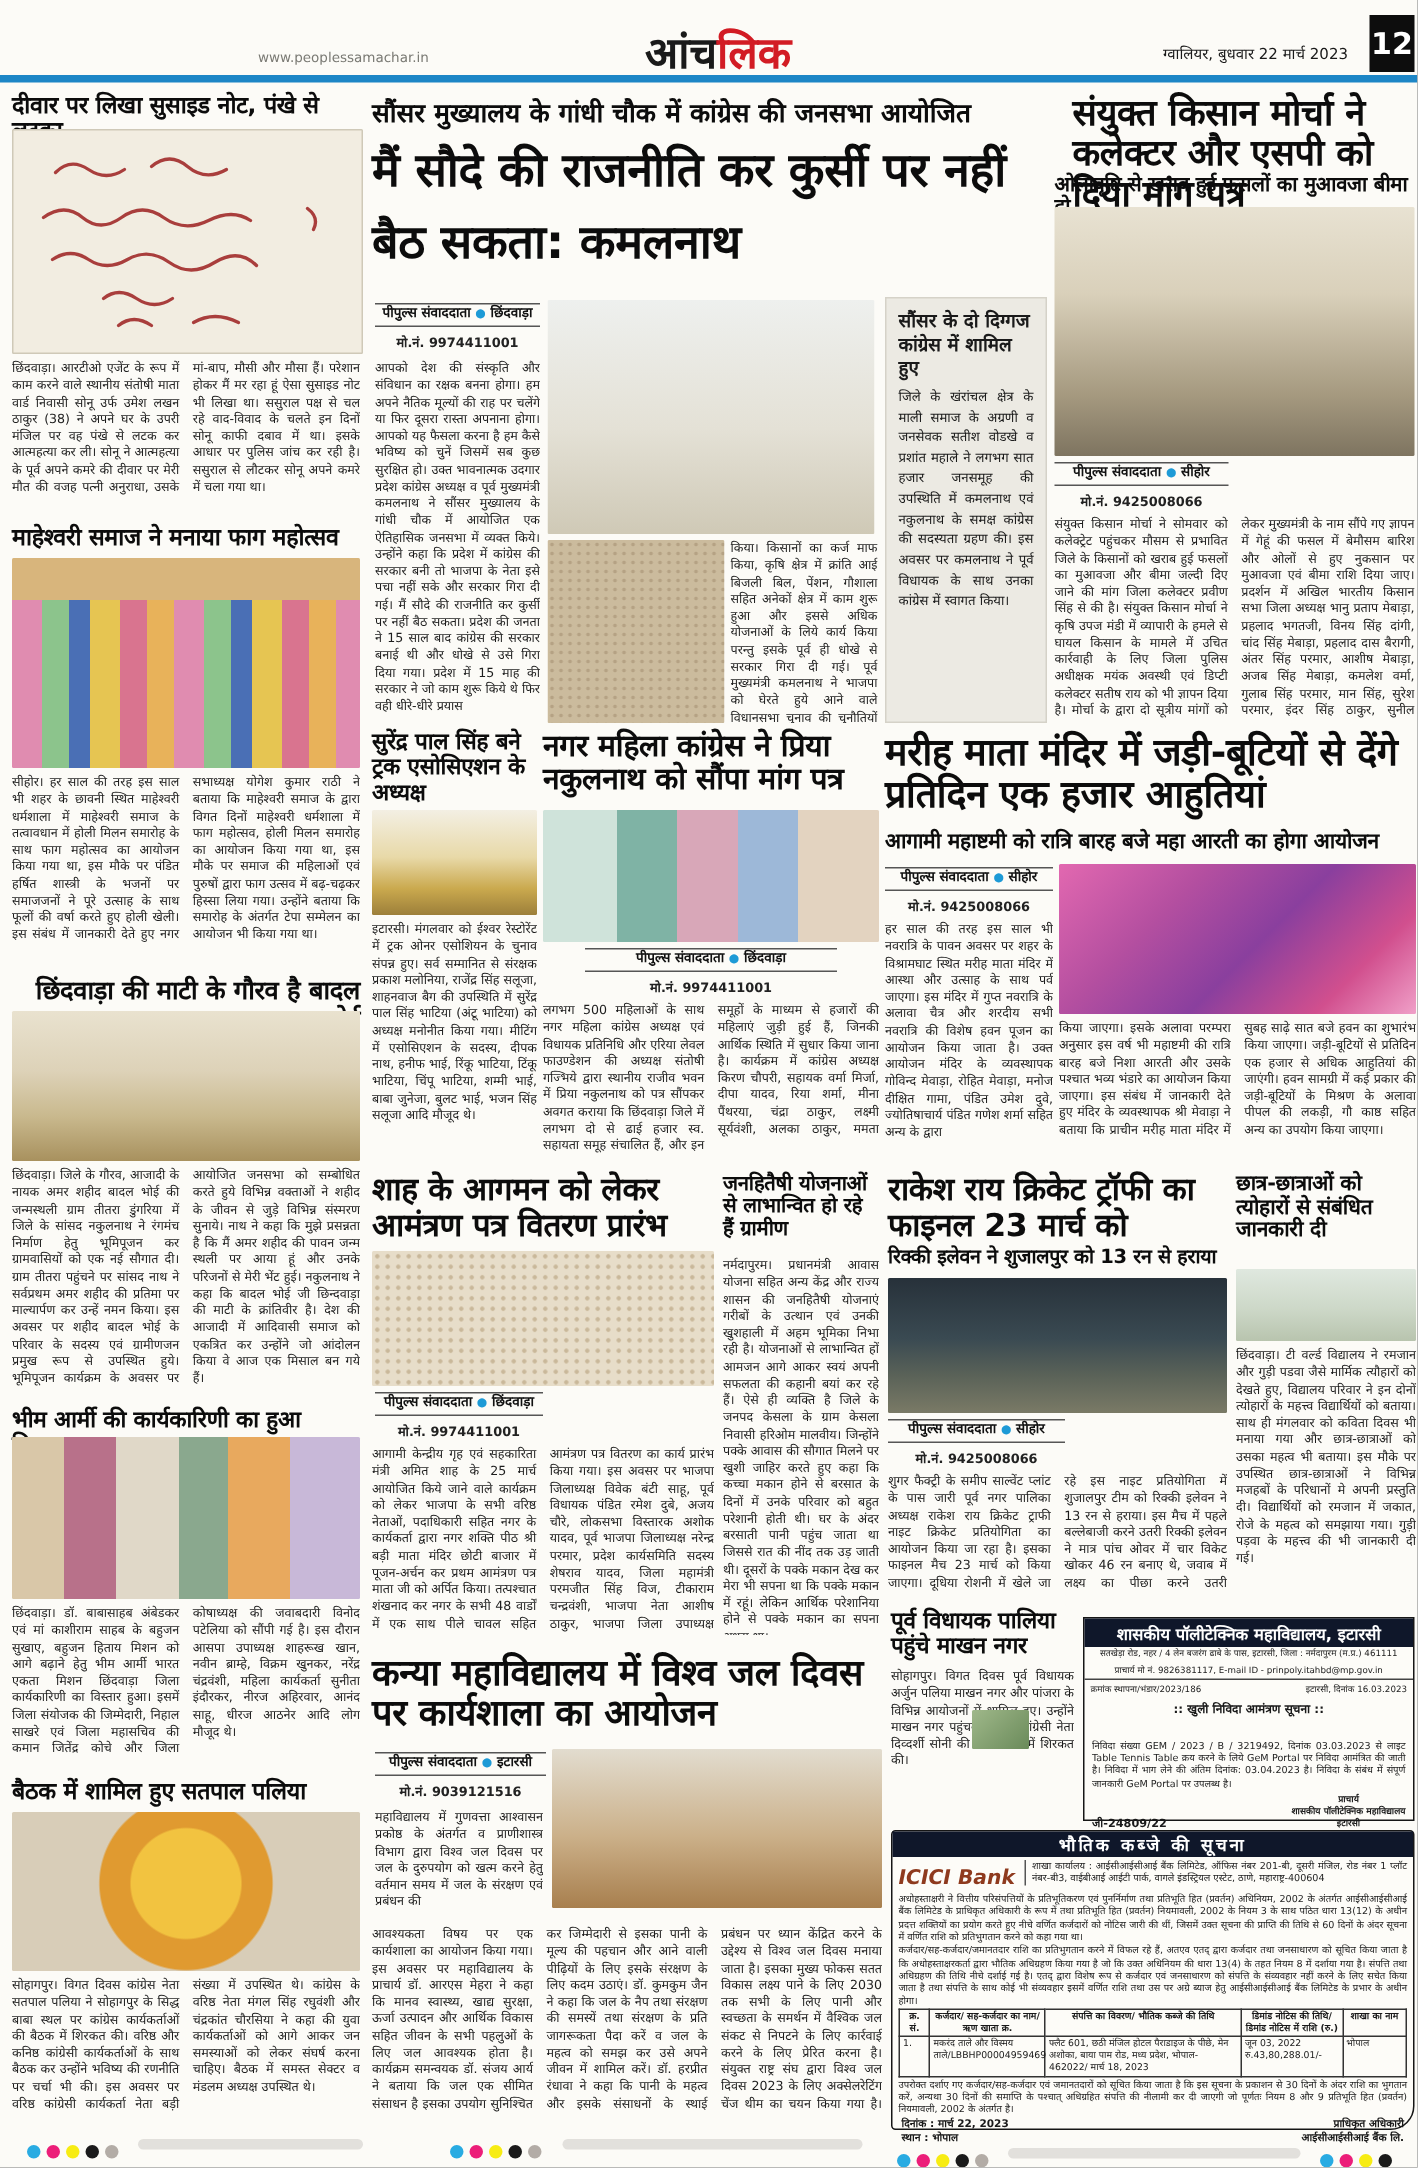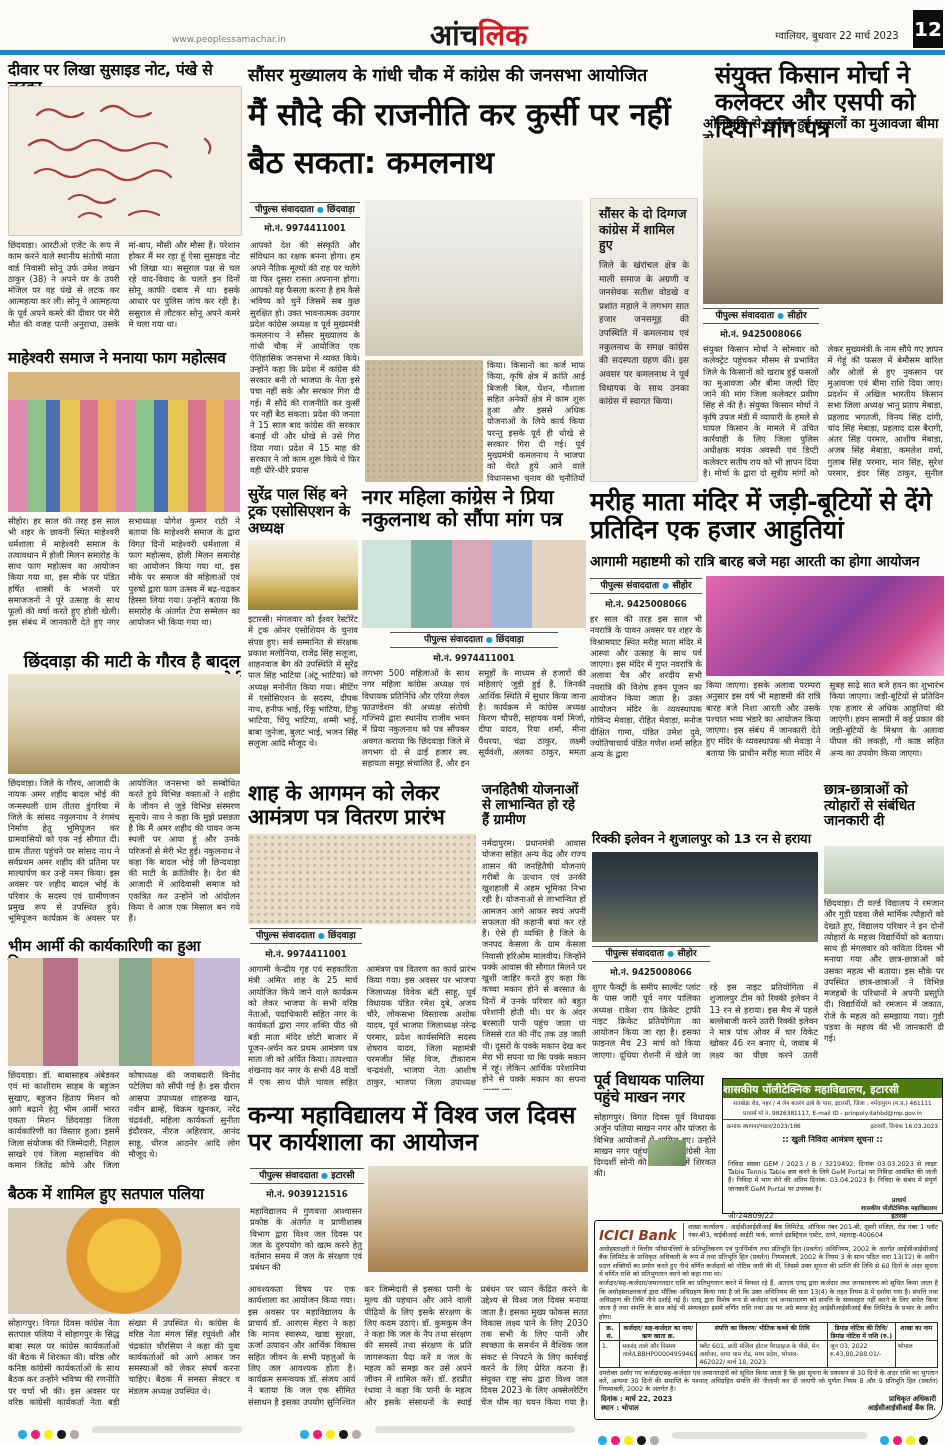--- a/index.html
+++ b/index.html
@@ -10,21 +10,21 @@
   .bd{position:absolute;font-size:8.4px;line-height:1.34;text-align:justify;color:#1d1d1d;overflow:hidden;}
   .c2{column-count:2;column-gap:9px;}
   .c3{column-count:3;column-gap:9px;}
   .byl{position:absolute;text-align:center;font-weight:bold;font-size:9px;color:#111;
        border-top:1.2px solid #555;border-bottom:1.2px solid #555;padding:2px 0;line-height:1.1;}
   .dot{color:#1d9ad6;font-size:8px;}
   .phone{position:absolute;text-align:center;font-size:8.6px;font-weight:bold;color:#222;}
   .ph{position:absolute;border-radius:1px;overflow:hidden;}
   .kick{position:absolute;font-weight:800;color:#0c0c0c;}
   .sidebar{position:absolute;background:#eceae3;border:1px solid #d5d2c8;padding:7px 8px;box-sizing:border-box;}
-  .bar{background:#4d7c0f;color:#fff;text-align:left;font-weight:bold;}
+  .bar{background:#0f172a;color:#fff;text-align:center;font-weight:bold;}
   .noticebox{position:absolute;border:1.6px solid #161616;background:#fdfcf8;box-sizing:border-box;}
   .adbox{position:absolute;border:1.6px solid #161616;border-radius:3px 3px 16px 3px;background:#fdfcf8;box-sizing:border-box;}
   .tiny{font-size:6.4px;line-height:1.3;text-align:justify;color:#222;}
   table.adt{border-collapse:collapse;width:100%;table-layout:fixed;}
   table.adt th,table.adt td{border:0.8px solid #333;font-size:6.2px;line-height:1.25;padding:1px 2px;vertical-align:top;}
   table.adt th{font-weight:bold;text-align:center;}
   .regdot{display:inline-block;width:9px;height:9px;border-radius:50%;margin-right:4px;vertical-align:middle;}
   .regbar{position:absolute;background:#e2e0dc;height:7px;border-radius:4px;}
   .rule-blue{position:absolute;left:0;top:50px;width:945px;height:5px;background:#1d86c6;}
   .mast-big{font-weight:800;font-size:27px;letter-spacing:-0.5px;color:#0a0a0a;}
@@ -124,20 +124,21 @@
   <div class="ph" style="left:248px;top:834px;width:228px;height:90px;background:radial-gradient(#c9b89a 1.2px,rgba(0,0,0,0) 1.7px) 0 0/7px 7px #e7ddc9;"></div>
   <div class="byl" style="left:250px;top:928px;width:112px;">
     <span>पीपुल्स संवाददाता</span> <span class="dot">●</span> <span>छिंदवाड़ा</span>
   </div>
   <div class="phone" style="left:250px;top:948px;width:112px;">मो.नं. 9974411001</div>
   <div class="bd c2" style="left:248px;top:964px;width:228px;height:134px;">आगामी केन्द्रीय गृह एवं सहकारिता मंत्री अमित शाह के 25 मार्च आयोजित किये जाने वाले कार्यक्रम को लेकर भाजपा के सभी वरिष्ठ नेताओं, पदाधिकारी सहित नगर के कार्यकर्ता द्वारा नगर शक्ति पीठ श्री बड़ी माता मंदिर छोटी बाजार में पूजन-अर्चन कर प्रथम आमंत्रण पत्र माता जी को अर्पित किया। तत्पश्चात शंखनाद कर नगर के सभी 48 वार्डों में एक साथ पीले चावल सहित आमंत्रण पत्र वितरण का कार्य प्रारंभ किया गया। इस अवसर पर भाजपा जिलाध्यक्ष विवेक बंटी साहू, पूर्व विधायक पंडित रमेश दुबे, अजय चौरे, लोकसभा विस्तारक अशोक यादव, पूर्व भाजपा जिलाध्यक्ष नरेन्द्र परमार, प्रदेश कार्यसमिति सदस्य शेषराव यादव, जिला महामंत्री परमजीत सिंह विज, टीकाराम चन्द्रवंशी, भाजपा नेता आशीष ठाकुर, भाजपा जिला उपाध्यक्ष ठाकुर प्रियवर सिंह, योगेश साहू, अलकेश लाम्बा, विजय पांडे, राजेश द्वारा जनेला आदि लोग मौजूद रहे।</div>
 
   <div class="hl" style="left:482px;top:782px;width:104px;font-size:13.5px;">जनहितैषी योजनाओं से लाभान्वित हो रहे हैं ग्रामीण</div>
   <div class="bd" style="left:482px;top:838px;width:104px;height:252px;">नर्मदापुरम। प्रधानमंत्री आवास योजना सहित अन्य केंद्र और राज्य शासन की जनहितैषी योजनाएं गरीबों के उत्थान एवं उनकी खुशहाली में अहम भूमिका निभा रही है। योजनाओं से लाभान्वित हों आमजन आगे आकर स्वयं अपनी सफलता की कहानी बयां कर रहे हैं। ऐसे ही व्यक्ति है जिले के जनपद केसला के ग्राम केसला निवासी हरिओम मालवीय। जिन्होंने पक्के आवास की सौगात मिलने पर खुशी जाहिर करते हुए कहा कि कच्चा मकान होने से बरसात के दिनों में उनके परिवार को बहुत परेशानी होती थी। घर के अंदर बरसाती पानी पहुंच जाता था जिससे रात की नींद तक उड़ जाती थी। दूसरों के पक्के मकान देख कर मेरा भी सपना था कि पक्के मकान में रहूं। लेकिन आर्थिक परेशानिया होने से पक्के मकान का सपना अधूरा था।</div>
 
+  <div class="hl" style="left:592px;top:782px;width:226px;font-size:21px;">राकेश राय क्रिकेट ट्रॉफी का फाइनल 23 मार्च को</div>
   <div class="hl" style="left:592px;top:832px;width:226px;font-size:13px;font-weight:700;">रिक्की इलेवन ने शुजालपुर को 13 रन से हराया</div>
   <div class="ph" style="left:592px;top:852px;width:226px;height:90px;background:linear-gradient(180deg,#27313a 0%,#3a4a52 45%,#5a6258 72%,#7a7a66 100%);"></div>
   <div class="byl" style="left:592px;top:946px;width:118px;">
     <span>पीपुल्स संवाददाता</span> <span class="dot">●</span> <span>सीहोर</span>
   </div>
   <div class="phone" style="left:592px;top:966px;width:118px;">मो.नं. 9425008066</div>
   <div class="bd c2" style="left:592px;top:982px;width:226px;height:84px;">शुगर फैक्ट्री के समीप साल्वेंट प्लांट के पास जारी पूर्व नगर पालिका अध्यक्ष राकेश राय क्रिकेट ट्राफी नाइट क्रिकेट प्रतियोगिता का आयोजन किया जा रहा है। इसका फाइनल मैच 23 मार्च को किया जाएगा। दूधिया रोशनी में खेले जा रहे इस नाइट प्रतियोगिता में शुजालपुर टीम को रिक्की इलेवन ने 13 रन से हराया। इस मैच में पहले बल्लेबाजी करने उतरी रिक्की इलेवन ने मात्र पांच ओवर में चार विकेट खोकर 46 रन बनाए थे, जवाब में लक्ष्य का पीछा करने उतरी शुजालपुर की टीम मात्र 33 रन ही बना सकी।</div>
 
   <div class="hl" style="left:824px;top:782px;width:120px;font-size:14px;">छात्र-छात्राओं को त्योहारों से संबंधित जानकारी दी</div>
   <div class="ph" style="left:824px;top:846px;width:120px;height:48px;background:linear-gradient(180deg,#dfe8df 0%,#cdd8c8 55%,#b8c4ae 100%);"></div>
@@ -160,30 +161,31 @@
     <div class="bar" style="font-size:11px;padding:2px 0;">शासकीय पॉलीटेक्निक महाविद्यालय, इटारसी</div>
     <div style="font-size:5.8px;text-align:center;padding:2px 3px 1px;line-height:1.35;">सतखेड़ा रोड, नहर / 4 लेन बजरंग ढाबे के पास, इटारसी, जिला : नर्मदापुरम (म.प्र.) 461111</div>
     <div style="font-size:5.8px;text-align:center;padding:0 3px 2px;border-bottom:0.8px solid #444;">प्राचार्य मो नं. 9826381117, E-mail ID - prinpoly.itahbd@mp.gov.in</div>
     <div style="display:flex;justify-content:space-between;font-size:5.8px;padding:2px 4px;">
       <span>क्रमांक स्थापना/भंडार/2023/186</span>
       <span>इटारसी, दिनांक 16.03.2023</span>
     </div>
     <div style="font-size:8px;font-weight:bold;text-align:center;padding:1px 0;">:: खुली निविदा आमंत्रण सूचना ::</div>
     <div class="tiny" style="padding:1px 5px;margin-top:14px;">निविदा संख्या GEM / 2023 / B / 3219492, दिनांक 03.03.2023 से लाइट Table Tennis Table क्रय करने के लिये GeM Portal पर निविदा आमंत्रित की जाती है। निविदा में भाग लेने की अंतिम दिनांक: 03.04.2023 है। निविदा के संबंध में संपूर्ण जानकारी GeM Portal पर उपलब्ध है।</div>
     <div style="display:flex;justify-content:space-between;align-items:flex-end;padding:2px 5px;">
-      <span style="font-size:7.5px;font-weight:normal;">जी-24809/22</span>
+      <span style="font-size:7.5px;font-weight:bold;">जी-24809/22</span>
       <span style="font-size:6px;text-align:center;font-weight:bold;line-height:1.3;">
         <span style="display:block;">प्राचार्य</span>
         <span style="display:block;">शासकीय पॉलीटेक्निक महाविद्यालय</span>
         <span style="display:block;">इटारसी</span>
       </span>
     </div>
   </div>
 
   <div class="adbox" style="left:594px;top:1220px;width:349px;height:200px;">
+    <div class="bar" style="font-size:11.5px;padding:1px 0;letter-spacing:2px;">भौतिक कब्जे की सूचना</div>
     <div style="display:flex;align-items:flex-start;padding:2px 4px 1px;">
       <div style="width:84px;flex:none;font-style:italic;font-weight:800;font-size:13.5px;color:#8e3a1e;padding-top:4px;">ICICI Bank</div>
       <div class="tiny" style="border-left:0.8px solid #555;padding-left:4px;">शाखा कार्यालय : आईसीआईसीआई बैंक लिमिटेड, ऑफिस नंबर 201-बी, दूसरी मंजिल, रोड नंबर 1 प्लॉट नंबर-बी3, वाईबीआई आईटी पार्क, वागले इंडस्ट्रियल एस्टेट, ठाणे, महाराष्ट्र-400604</div>
     </div>
     <div class="tiny" style="padding:1px 4px;">अधोहस्ताक्षरी ने वित्तीय परिसंपत्तियों के प्रतिभूतिकरण एवं पुनर्निर्माण तथा प्रतिभूति हित (प्रवर्तन) अधिनियम, 2002 के अंतर्गत आईसीआईसीआई बैंक लिमिटेड के प्राधिकृत अधिकारी के रूप में तथा प्रतिभूति हित (प्रवर्तन) नियमावली, 2002 के नियम 3 के साथ पठित धारा 13(12) के अधीन प्रदत्त शक्तियों का प्रयोग करते हुए नीचे वर्णित कर्जदारों को नोटिस जारी की थीं, जिसमें उक्त सूचना की प्राप्ति की तिथि से 60 दिनों के अंदर सूचना में वर्णित राशि को प्रतिभुगतान करने को कहा गया था।</div>
     <div class="tiny" style="padding:0 4px;">कर्जदार/सह-कर्जदार/जमानतदार राशि का प्रतिभुगतान करने में विफल रहे हैं, अतएव एतद् द्वारा कर्जदार तथा जनसाधारण को सूचित किया जाता है कि अधोहस्ताक्षरकर्ता द्वारा भौतिक अधिग्रहण किया गया है जो कि उक्त अधिनियम की धारा 13(4) के तहत नियम 8 में दर्शाया गया है। संपत्ति तथा अधिग्रहण की तिथि नीचे दर्शाई गई है। एतद् द्वारा विशेष रूप से कर्जदार एवं जनसाधारण को संपत्ति के संव्यवहार नहीं करने के लिए सचेत किया जाता है तथा संपत्ति के साथ कोई भी संव्यवहार इसमें वर्णित राशि तथा उस पर अग्रे ब्याज हेतु आईसीआईसीआई बैंक लिमिटेड के प्रभार के अधीन होगा।</div>
     <div style="padding:1px 4px;">
       <table class="adt">
         <tbody>
             <tr>

